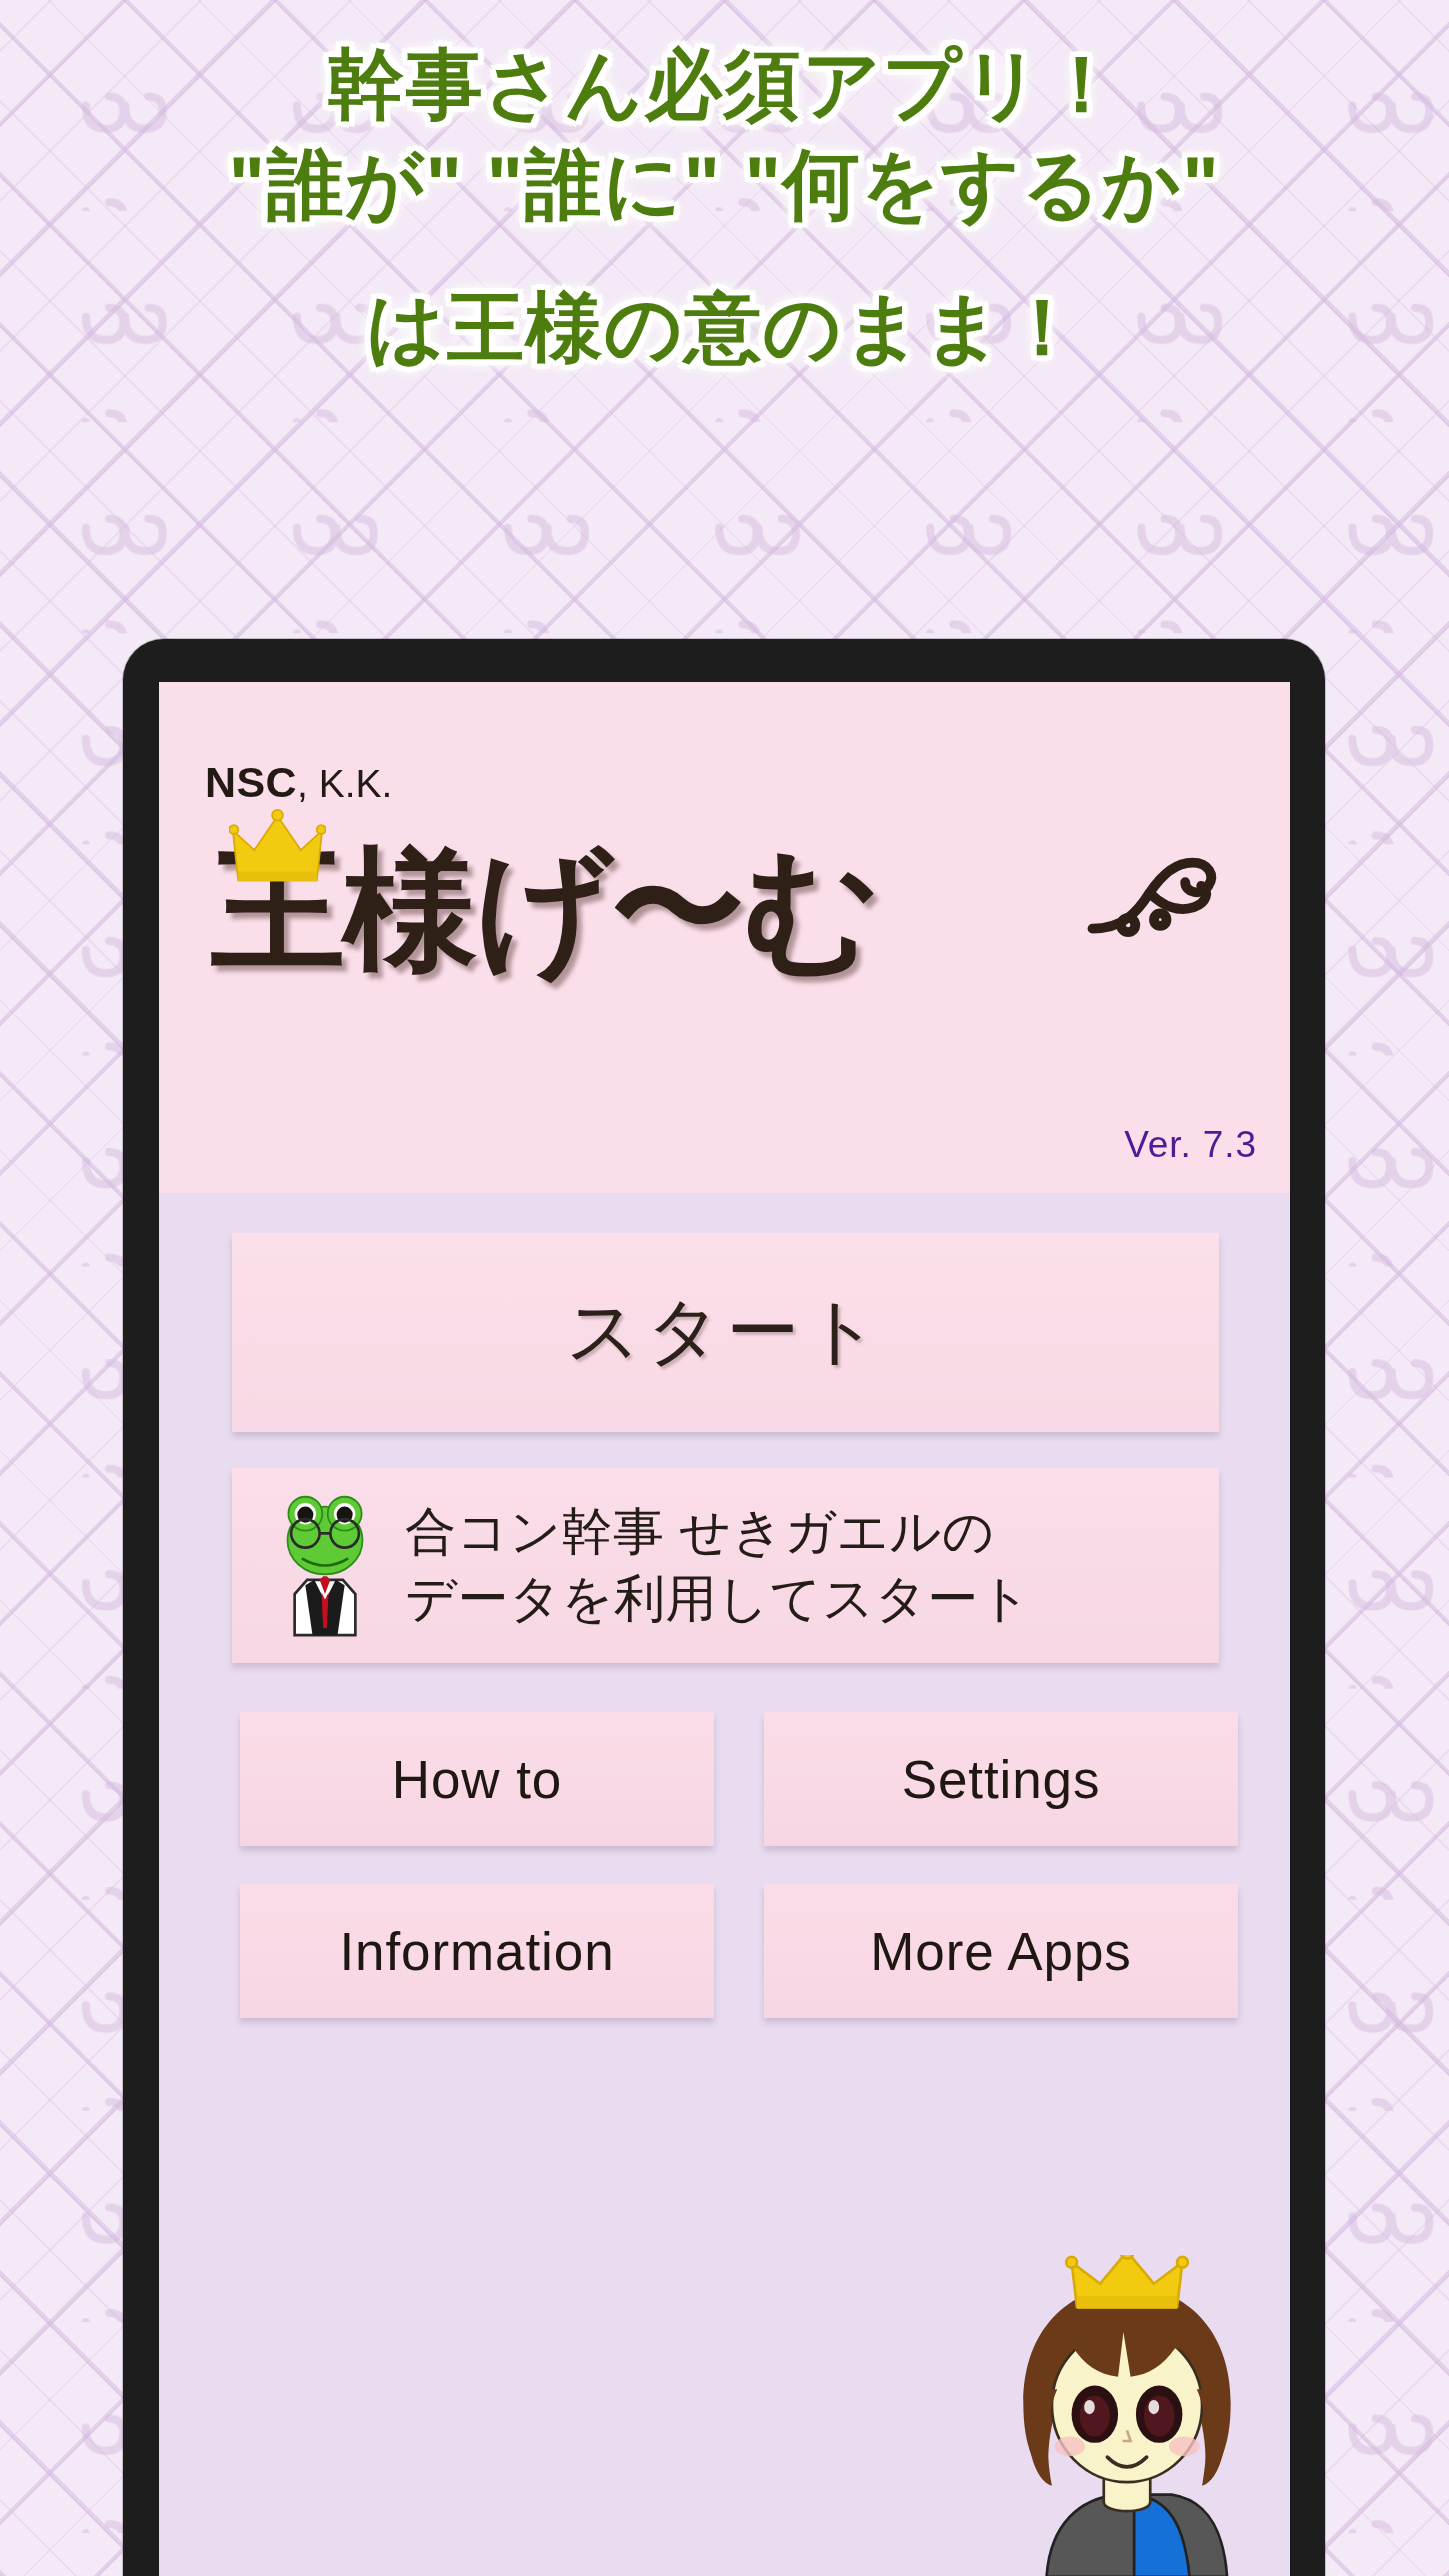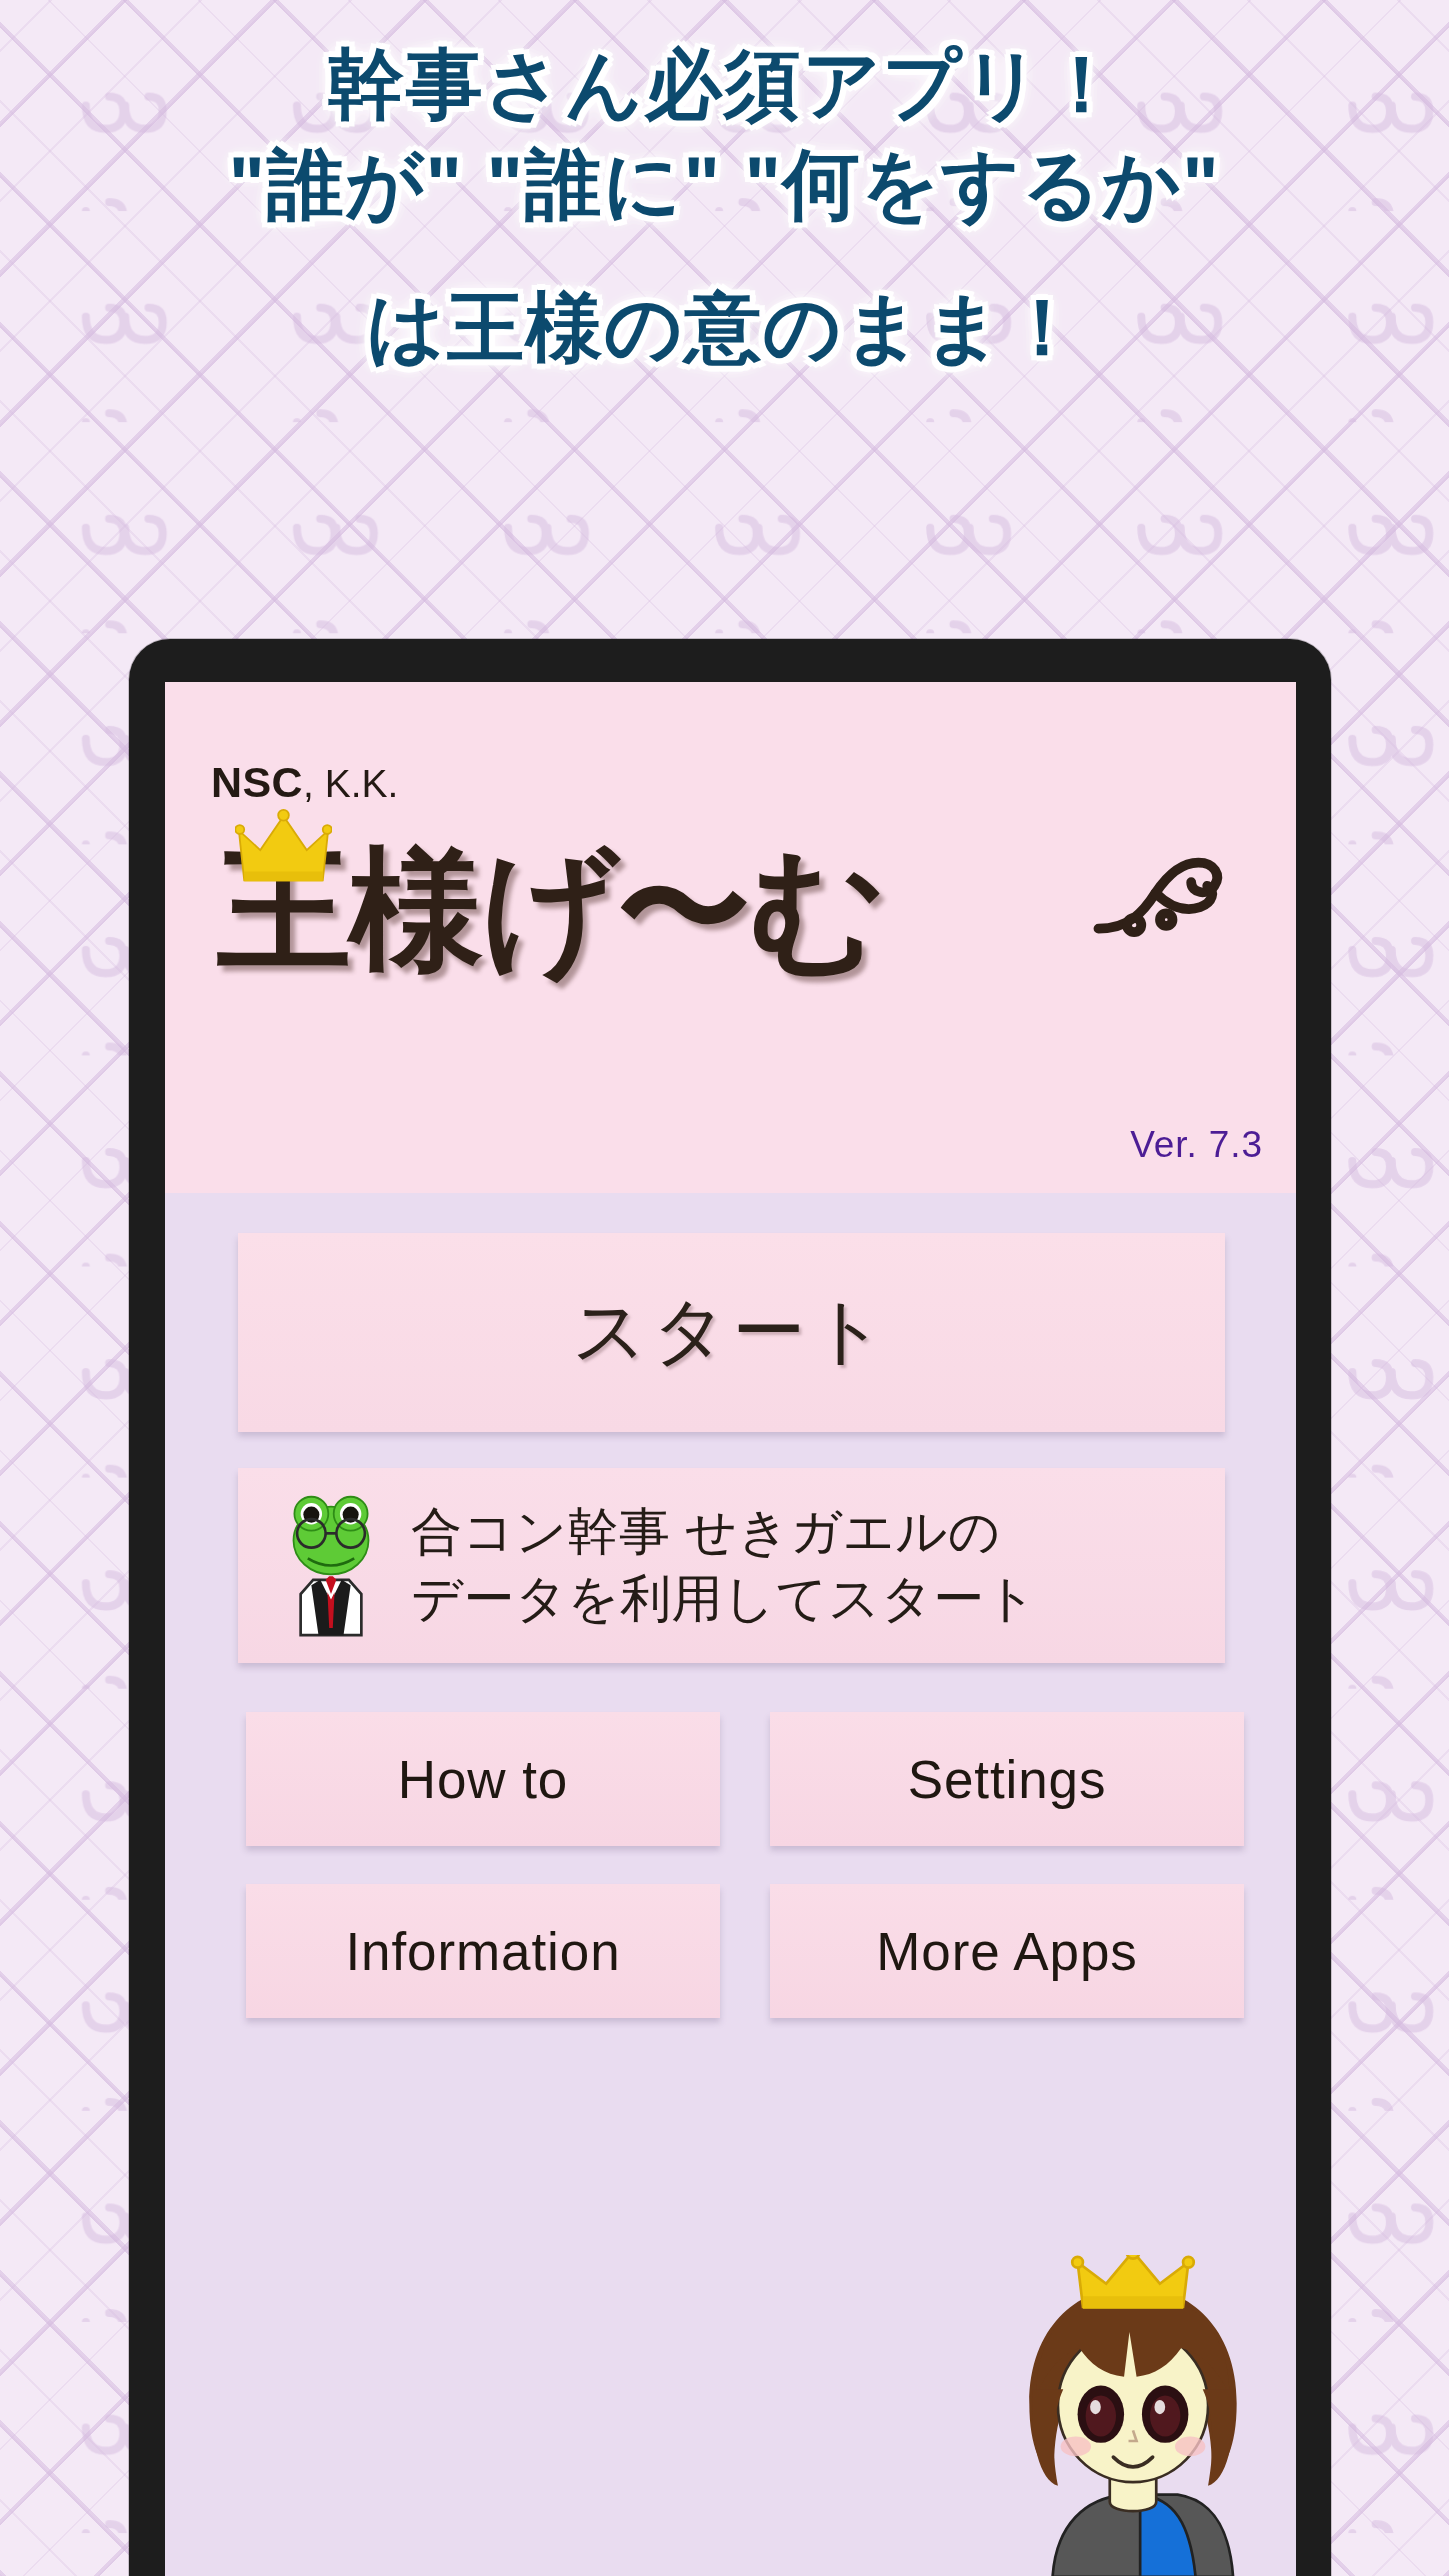--- a/index.html
+++ b/index.html
@@ -29,21 +29,21 @@
 
   
   #headline{
     position:absolute; top:0; left:0; width:1449px;
     padding-top:34px;
     text-align:center;
     z-index:5;
   }
   .hl-line{
     display:block;
-    color:#0c4a6e;
+    color:#4d7c0f;
     font-weight:700;
     letter-spacing:.02em;
     line-height:1.30;
     text-shadow:
       0 0 9px #fff, 0 0 9px #fff, 0 0 9px #fff, 0 0 9px #fff,
       0 0 16px #fff, 0 0 16px #fff, 0 0 19.7px #fff,
       5.4px 5.4px 0 rgba(255,255,255,.95), -5.4px 5.4px 0 rgba(255,255,255,.95),
       5.4px -5.4px 0 rgba(255,255,255,.95), -5.4px -5.4px 0 rgba(255,255,255,.95),
       0 6.3px 0 rgba(255,255,255,.95), 0 -6.3px 0 rgba(255,255,255,.95),
       6.3px 0 0 rgba(255,255,255,.95), -6.3px 0 0 rgba(255,255,255,.95);
@@ -54,21 +54,20 @@
 
   
   #phone-frame{
     position:absolute;
     left:123px; top:639px;
     width:1202px; height:1937px;
     background:#1d1d1d;
     border-radius:41px 41px 0 0;
     z-index:6;
     box-shadow:0 0 0 0.9px rgba(0,0,0,.2);
-    margin-left:6px;
   }
   #phone-screen{
     position:absolute;
     left:36px; top:43px;
     width:1131px; height:1894px;
     background:#ebe0f1;
     overflow:hidden;
   }
 
   

